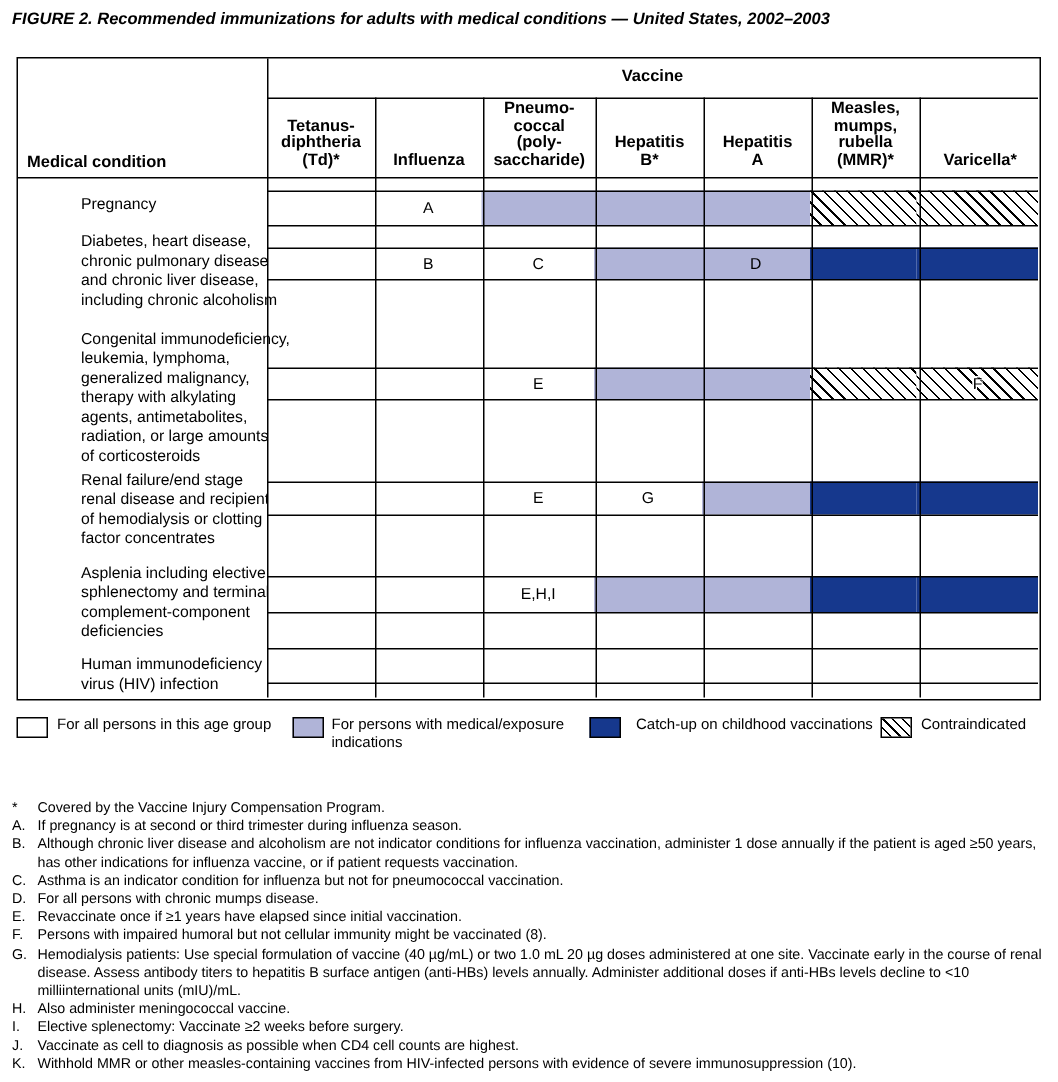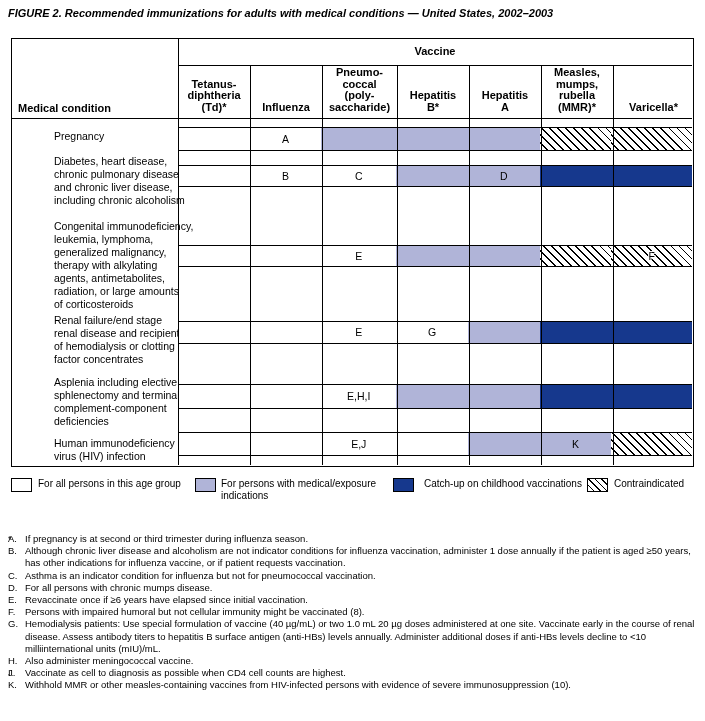--- a/index.html
+++ b/index.html
@@ -221,43 +221,20 @@
       <div class="cell cw4" data-fill="lavender">
           <span class="cell-label"></span>
         </div>
       <div class="cell cw5" data-fill="navy">
           <span class="cell-label"></span>
         </div>
       <div class="cell cw6" data-fill="navy">
           <span class="cell-label"></span>
         </div>
     </div>
-    <div class="band r5">
-      <div class="cell cw0" data-fill="white">
-          <span class="cell-label"></span>
-        </div>
-      <div class="cell cw1" data-fill="white">
-          <span class="cell-label"></span>
-        </div>
-      <div class="cell cw2" data-fill="white">
-          <span class="cell-label">E,J</span>
-        </div>
-      <div class="cell cw3" data-fill="white">
-          <span class="cell-label"></span>
-        </div>
-      <div class="cell cw4" data-fill="lavender">
-          <span class="cell-label"></span>
-        </div>
-      <div class="cell cw5" data-fill="lavender">
-          <span class="cell-label">K</span>
-        </div>
-      <div class="cell cw6" data-fill="hatch">
-          <span class="cell-label"></span>
-        </div>
-    </div>
 
     <div class="vline v-main"></div>
     <div class="vline v1"></div>
     <div class="vline v2"></div>
     <div class="vline v3"></div>
     <div class="vline v4"></div>
     <div class="vline v5"></div>
     <div class="vline v6"></div>
     <div class="hline h-vacc"></div>
     <div class="hline h-head"></div>
@@ -287,27 +264,27 @@
   <div class="legend-item li2">
     <div class="swatch" data-fill="navy"></div>
     <div class="leg-text">Catch-up on childhood vaccinations</div>
   </div>
   <div class="legend-item li3">
     <div class="swatch" data-fill="hatch"></div>
     <div class="leg-text">Contraindicated</div>
   </div>
 
   <div class="footnotes">
-    <div class="fn"><span class="fn-marker">*</span></div>
+    <div class="fn"><span class="fn-marker">*</span><span>Covered by the Vaccine Injury Compensation Program.</span></div>
     <div class="fn"><span class="fn-marker">A.</span><span>If pregnancy is at second or third trimester during influenza season.</span></div>
     <div class="fn"><span class="fn-marker">B.</span><span>Although chronic liver disease and alcoholism are not indicator conditions for influenza vaccination, administer 1 dose annually if the patient is aged ≥50 years, has other indications for influenza vaccine, or if patient requests vaccination.</span></div>
     <div class="fn"><span class="fn-marker">C.</span><span>Asthma is an indicator condition for influenza but not for pneumococcal vaccination.</span></div>
     <div class="fn"><span class="fn-marker">D.</span><span>For all persons with chronic mumps disease.</span></div>
-    <div class="fn"><span class="fn-marker">E.</span><span>Revaccinate once if ≥6 years have elapsed since initial vaccination.</span></div>
+    <div class="fn"><span class="fn-marker">E.</span><span>Revaccinate once if ≥1 years have elapsed since initial vaccination.</span></div>
     <div class="fn"><span class="fn-marker">F.</span><span>Persons with impaired humoral but not cellular immunity might be vaccinated (8).</span></div>
     <div class="fn"><span class="fn-marker">G.</span><span>Hemodialysis patients: Use special formulation of vaccine (40 µg/mL) or two 1.0 mL 20 µg doses administered at one site. Vaccinate early in the course of renal disease. Assess antibody titers to hepatitis B surface antigen (anti-HBs) levels annually. Administer additional doses if anti-HBs levels decline to &lt;10 milliinternational units (mIU)/mL.</span></div>
     <div class="fn"><span class="fn-marker">H.</span><span>Also administer meningococcal vaccine.</span></div>
-    <div class="fn"><span class="fn-marker">I.</span></div>
+    <div class="fn"><span class="fn-marker">I.</span><span>Elective splenectomy: Vaccinate ≥2 weeks before surgery.</span></div>
     <div class="fn"><span class="fn-marker">J.</span><span>Vaccinate as cell to diagnosis as possible when CD4 cell counts are highest.</span></div>
     <div class="fn"><span class="fn-marker">K.</span><span>Withhold MMR or other measles-containing vaccines from HIV-infected persons with evidence of severe immunosuppression (10).</span></div>
   </div>
 
 </div>
 
 </body></html>

